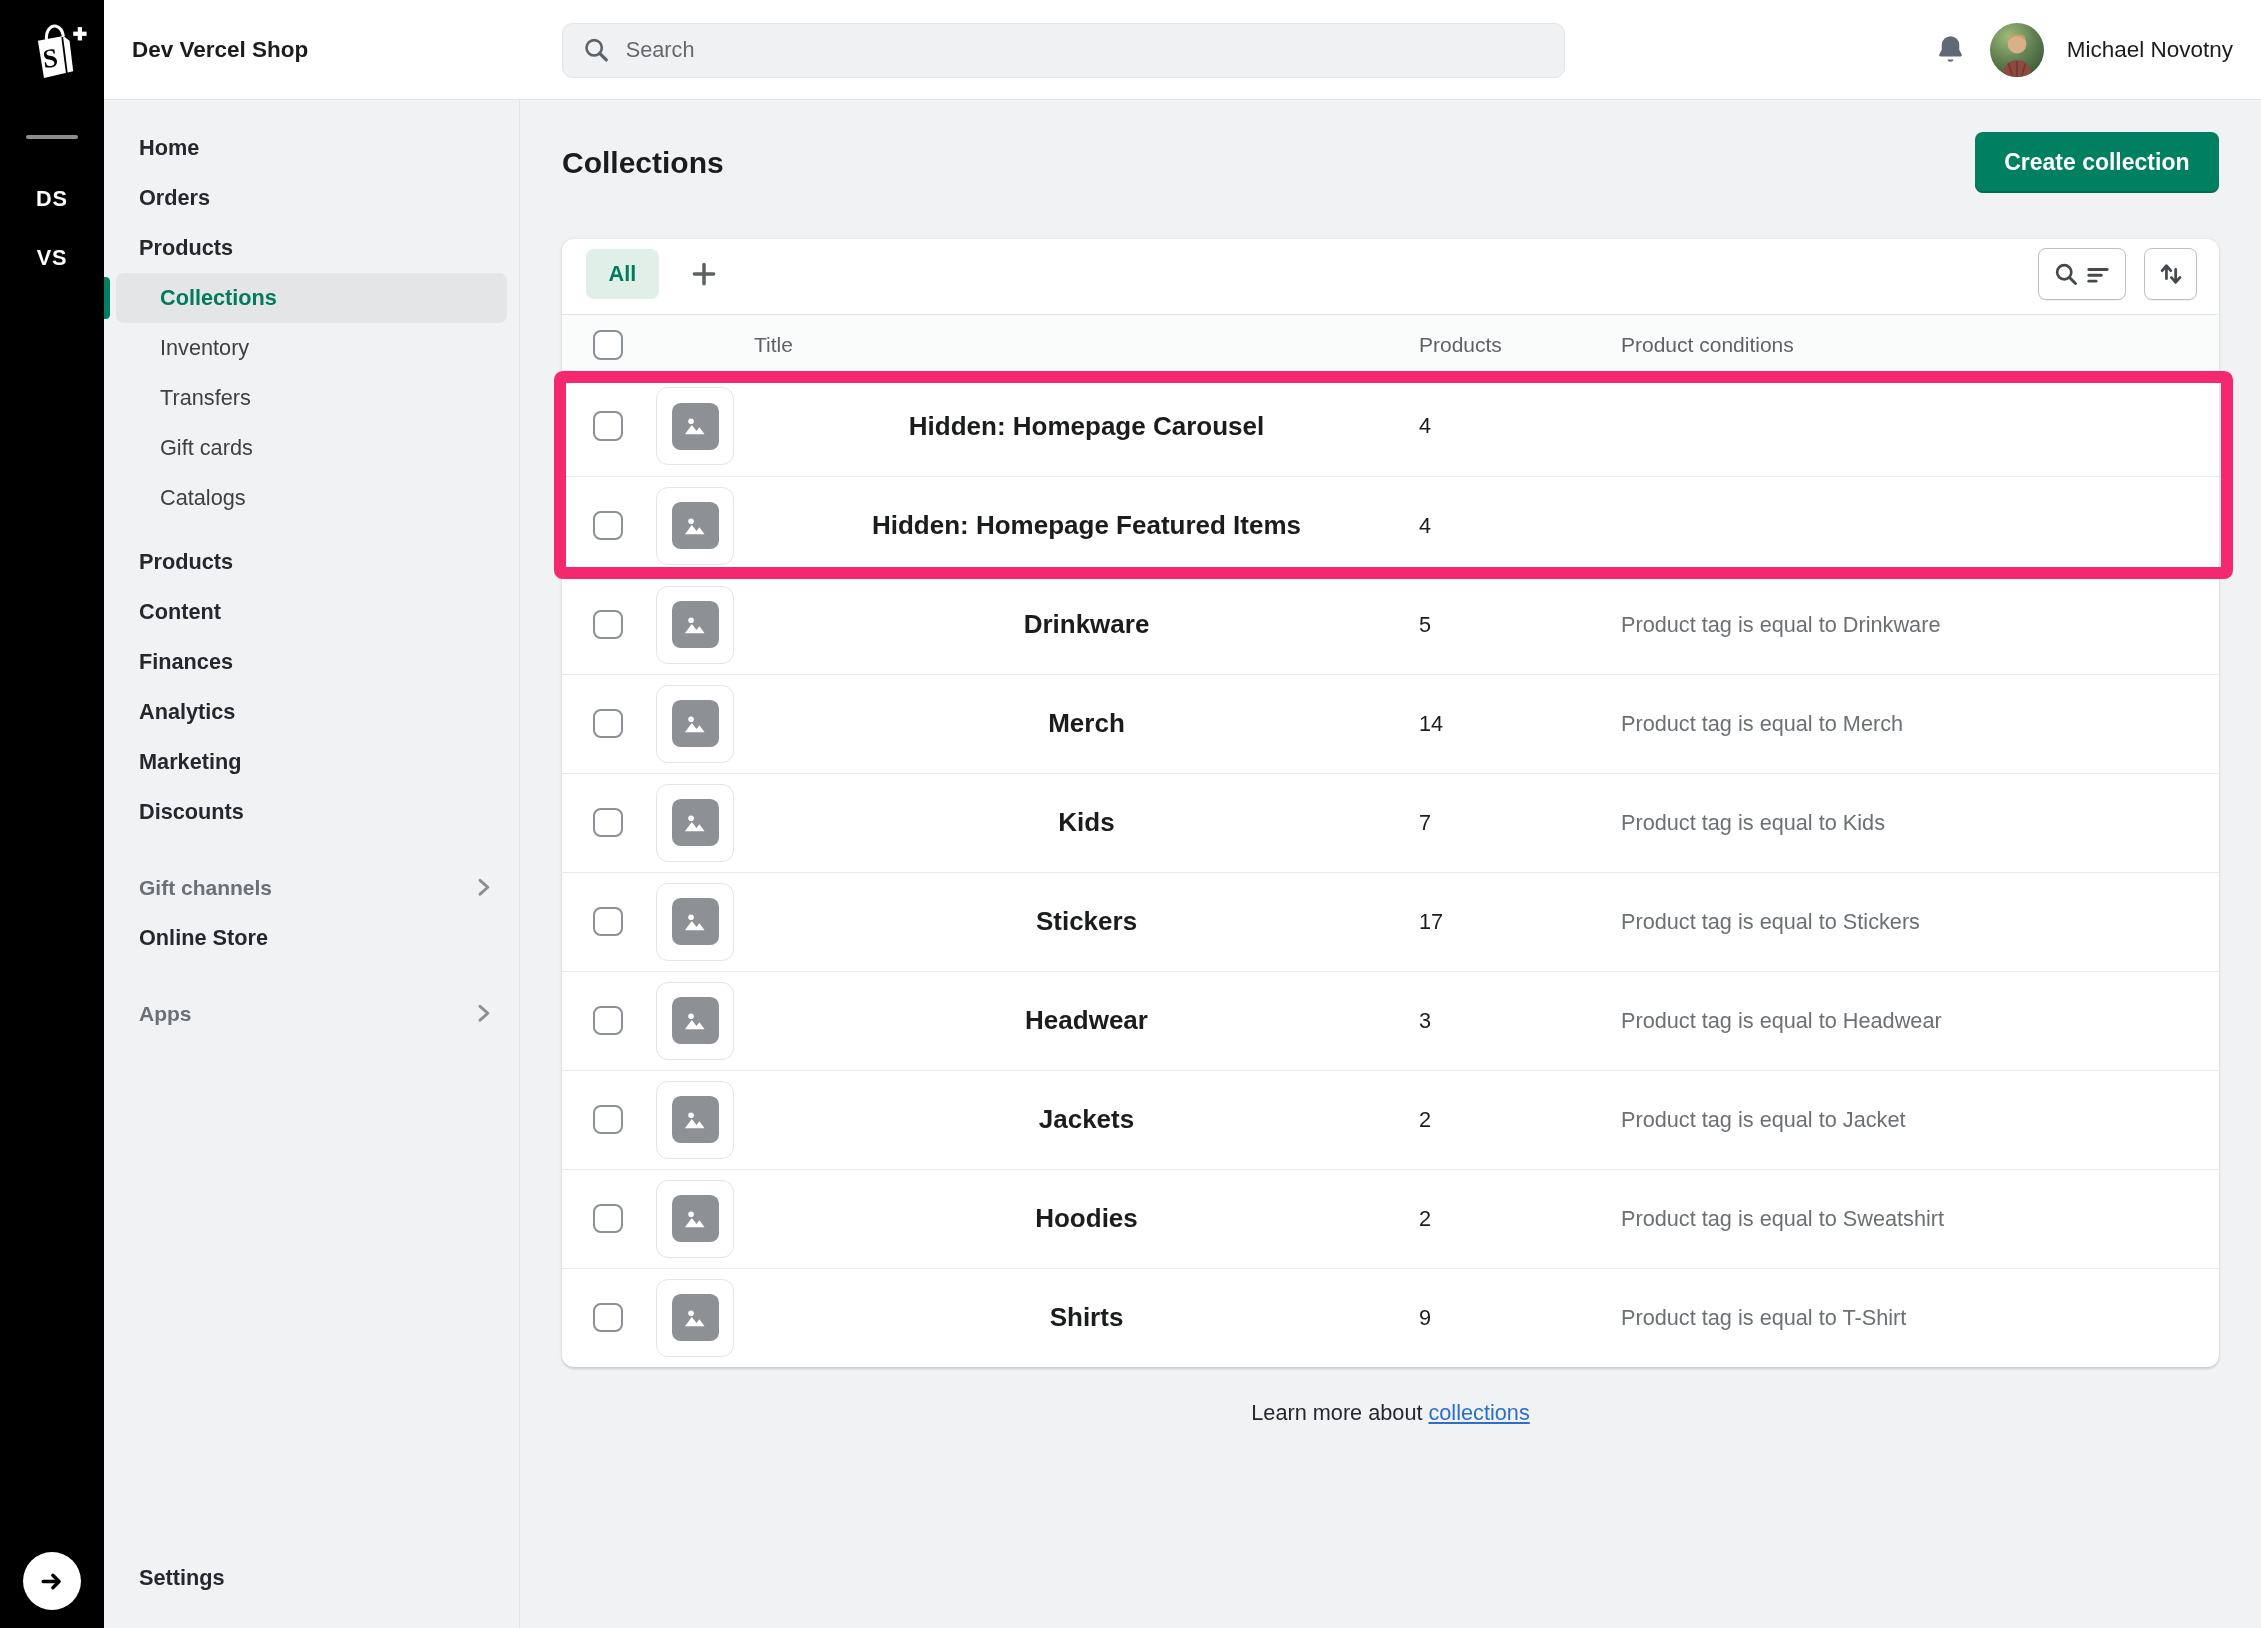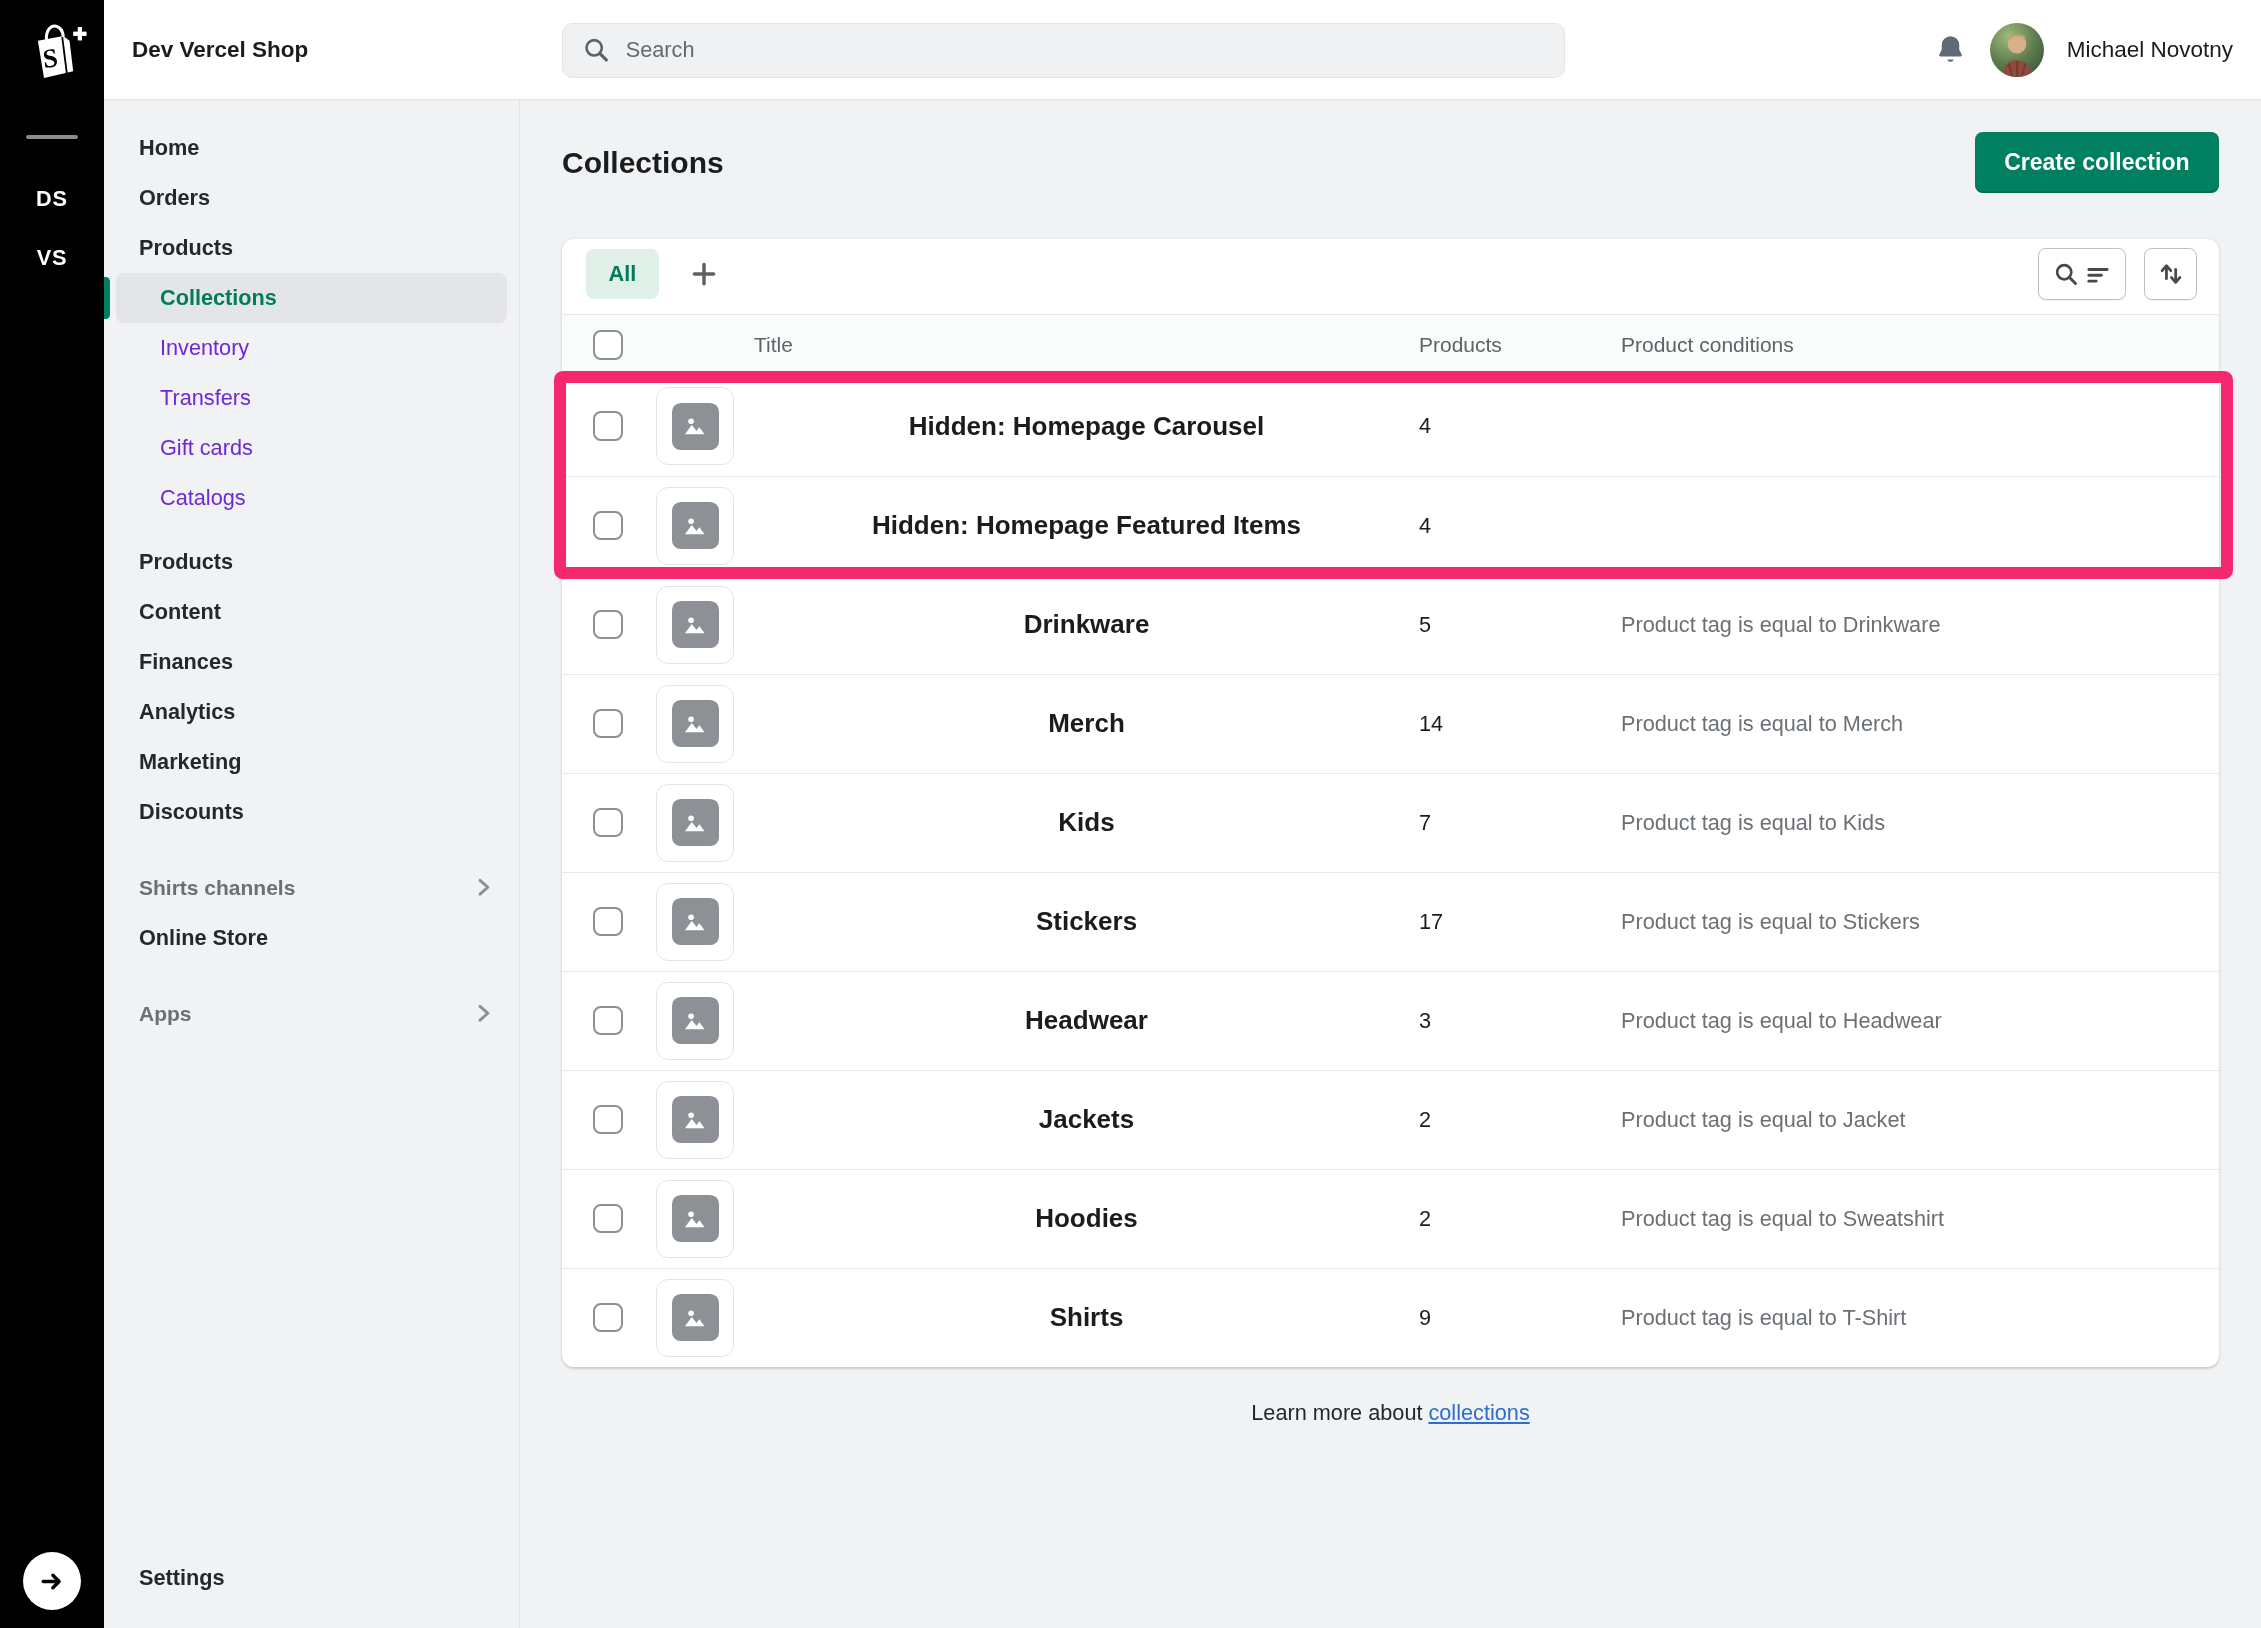--- a/index.html
+++ b/index.html
@@ -22,21 +22,21 @@
   .search input { border:none; background:transparent; outline:none; font-size:21.7px; color:#42474c; width:100%; font-family:inherit; }
   .search input::placeholder { color:#64696e; }
   .top-right { position:absolute; right:28px; top:0; height:99px; display:flex; align-items:center; gap:22.5px; }
   .bell-btn { background:none; border:none; display:flex; cursor:pointer; }
   .avatar { width:54px; height:54px; border-radius:50%; overflow:hidden; display:block; }
   .user-name { font-size:22.5px; color:#1a1c1d; }
 
   
   .sidebar { position:absolute; left:104px; top:100px; width:416px; height:1528px; background:#f1f2f4; border-right:1.7px solid #e3e4e6; padding-top:22.5px; z-index:4; }
   .nav-item { position:relative; height:50px; line-height:50px; padding-left:35px; font-size:21.7px; color:#24282c; font-weight:600; cursor:pointer; white-space:nowrap; }
-  .nav-sub { padding-left:56px; color:#6d28d9; font-weight:500; }
+  .nav-sub { padding-left:56px; color:#404040; font-weight:500; }
   .nav-sub.active { margin:0 12px; padding-left:44px; background:#e4e5e7; border-radius:7.8px; color:#007b5c; font-weight:600; }
   .nav-sub.active::before { content:""; position:absolute; left:-12px; top:4.3px; width:6px; height:42px; background:#008060; border-radius:0 4.3px 4.3px 0; }
   .nav-gap { height:14px; }
   .nav-section { margin-top:26px; height:50px; display:flex; align-items:center; justify-content:space-between; padding:0 26px 0 35px; font-size:21px; font-weight:700; color:#6b7075; cursor:pointer; }
   .settings-item { position:absolute; top:1453px; left:0; width:100%; }
 
   
   .main { position:absolute; left:520px; top:100px; width:1741px; height:1528px; background:#f1f2f4; padding:0 42px; }
   .page-header { margin-top:32px; height:61px; display:flex; align-items:center; justify-content:space-between; }
   .page-title { font-size:30px; font-weight:700; color:#1a1c1d; }
@@ -142,21 +142,21 @@
     <div class="nav-item nav-sub">Gift cards</div>
     <div class="nav-item nav-sub">Catalogs</div>
     <div class="nav-gap"></div>
     <div class="nav-item">Products</div>
     <div class="nav-item">Content</div>
     <div class="nav-item">Finances</div>
     <div class="nav-item">Analytics</div>
     <div class="nav-item">Marketing</div>
     <div class="nav-item">Discounts</div>
     <div class="nav-section">
-      <span>Shirts channels</span>
+      <span>Gift channels</span>
       <svg width="19" height="22.5" viewBox="0 0 22 26">
         <polyline points="7,5 16,13 7,21" fill="none" stroke="#8a8f94" stroke-width="3.4" stroke-linecap="round" stroke-linejoin="round"></polyline>
       </svg>
     </div>
     <div class="nav-item">Online Store</div>
     <div class="nav-section">
       <span>Apps</span>
       <svg width="19" height="22.5" viewBox="0 0 22 26">
         <polyline points="7,5 16,13 7,21" fill="none" stroke="#8a8f94" stroke-width="3.4" stroke-linecap="round" stroke-linejoin="round"></polyline>
       </svg>

